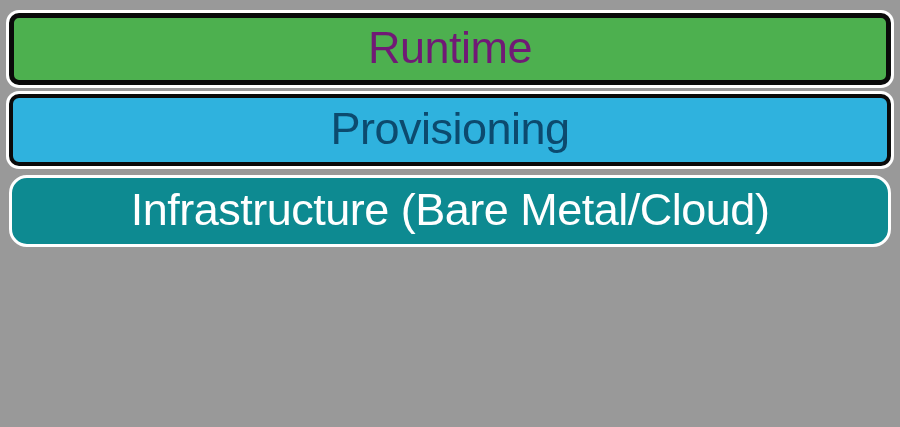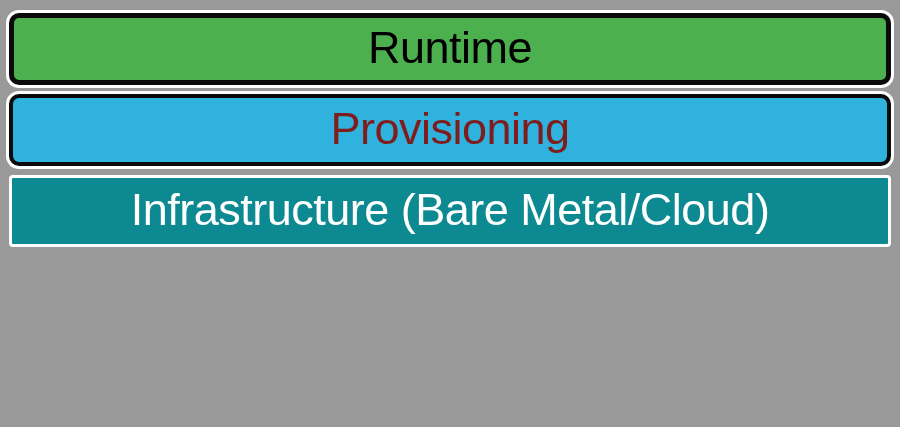--- a/index.html
+++ b/index.html
@@ -25,36 +25,36 @@
     border-color: #0a0a0a;
     border-radius: 10px;
     display: flex;
     align-items: center;
     justify-content: center;
   }
   .bar-0 { border-width: 6px; }
   .bar-1 { border-width: 4px; }
   .bar-2 { border-width: 5px; }
   .bar-3 { border-width: 4px; }
-  .bar-4 { border-width: 3px; border-radius: 4px; }
+  .bar-4 { border-width: 3px; border-radius: 18px; }
   .bar-label {
     color: #ffffff;
     font-size: 45px;
     letter-spacing: -0.5px;
     white-space: nowrap;
     line-height: 1;
     padding-bottom: 3px;
   }
 </style>
 </head>
 <body>
 
 <div class="canvas" style="background: rgb(153, 153, 153);">
   <div class="bar bar-2" style="background: rgb(77, 176, 79); border-color: rgb(10, 10, 10); box-shadow: rgb(255, 255, 255) 0px 0px 0px 3px;">
-    <span class="bar-label" style="color: #000000;">Runtime</span>
+    <span class="bar-label" style="color: #701a75;">Runtime</span>
   </div>
   <div class="bar bar-3" style="background: rgb(47, 178, 222); border-color: rgb(10, 10, 10); box-shadow: rgb(255, 255, 255) 0px 0px 0px 3px;">
-    <span class="bar-label" style="color: #7f1d1d;">Provisioning</span>
+    <span class="bar-label" style="color: #0c4a6e;">Provisioning</span>
   </div>
   <div class="bar bar-4" style="background: rgb(13, 138, 145); border-color: rgb(255, 255, 255);">
     <span class="bar-label" style="color: rgb(255, 255, 255);">Infrastructure (Bare Metal/Cloud)</span>
   </div>
 </div>
 
 </body></html>

